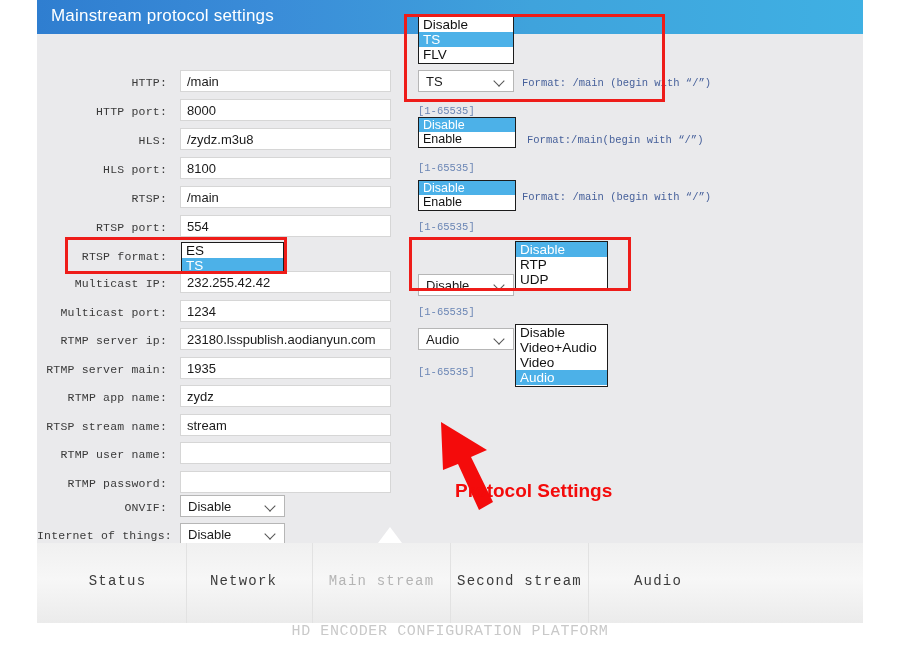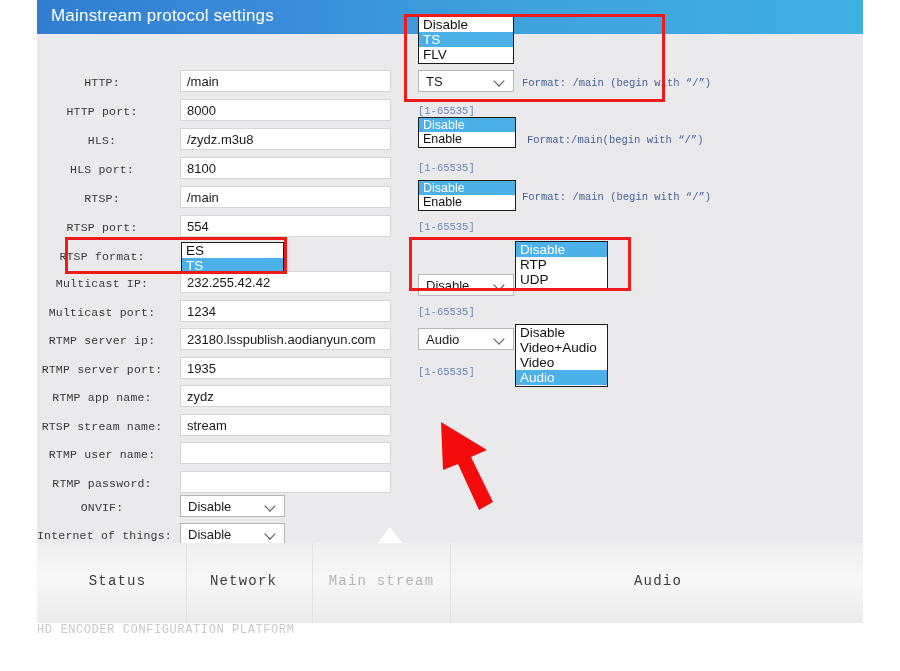--- a/index.html
+++ b/index.html
@@ -40,21 +40,21 @@
     position:absolute;left:341px;top:527px;
     width:0;height:0;
     border-left:12px solid transparent;
     border-right:12px solid transparent;
     border-bottom:16px solid #ffffff;
   }
   
   .row{position:absolute;left:0;height:29px;}
   .lbl{
     position:absolute;left:0;width:130px;top:6px;
-    text-align:center;
+    text-align:right;
     font-family:"Liberation Mono", monospace;
     font-size:11.5px;color:#3a3a3a;letter-spacing:.2px;
     white-space:nowrap;
   }
   .inp{
     position:absolute;left:143px;top:0;width:211px;height:22px;
     background:#ffffff;border:1px solid #d6d6d6;
     box-sizing:border-box;
     font-family:"Liberation Sans", sans-serif;
     font-size:13px;color:#1a1a1a;
@@ -133,23 +133,23 @@
   .navitem:last-child{border-right:none;}
   .navitem span{
     position:absolute;left:0;right:0;top:30px;
     text-align:center;
     font-family:"Liberation Mono", monospace;
     font-size:14px;color:#3c3c3c;letter-spacing:1.2px;
   }
   .navitem.disabled span{color:#b4b4b4;}
   .platform{
     position:absolute;left:0;top:623px;width:826px;
-    text-align:left;
-    font-family:"Liberation Mono", monospace;
-    font-size:12px;color:#c9c9c9;letter-spacing:.6px;
+    text-align:center;
+    font-family:"Liberation Mono", monospace;
+    font-size:15px;color:#c9c9c9;letter-spacing:.6px;
   }
 </style>
 </head>
 <body>
 
 <div id="app">
 
   <div class="titlebar">
     <div class="title">Mainstream protocol settings</div>
   </div>
@@ -196,21 +196,21 @@
     </div>
     <div class="row" style="top:266px">
       <div class="lbl">Multicast port:</div>
       <div class="inp">1234</div>
     </div>
     <div class="row" style="top:294px">
       <div class="lbl">RTMP server ip:</div>
       <div class="inp">23180.lsspublish.aodianyun.com</div>
     </div>
     <div class="row" style="top:323px">
-      <div class="lbl">RTMP server port:</div>
+      <div class="lbl">RTMP server main:</div>
       <div class="inp">1935</div>
     </div>
     <div class="row" style="top:351px">
       <div class="lbl">RTMP app name:</div>
       <div class="inp">zydz</div>
     </div>
     <div class="row" style="top:380px">
       <div class="lbl">RTSP stream name:</div>
       <div class="inp">stream</div>
     </div>
@@ -292,35 +292,39 @@
 
     <div class="range" style="left:381px;top:332px;">[1-65535]</div>
 
     <div class="redbox" style="left:367px;top:-20px;width:261px;height:88px;"></div>
     <div class="redbox" style="left:372px;top:203px;width:222px;height:54px;"></div>
     <div class="redbox" style="left:28px;top:203px;width:222px;height:37px;"></div>
 
     <svg class="arrow" viewBox="0 0 150 115">
       <polygon points="0,0 46,28 30,35 52,80 38,88 17,42 2,48" fill="#f40b0b" transform="translate(6,4)"></polygon>
     </svg>
+    <div class="redlabel" style="left:418px;top:446px;">Protocol Settings</div>
 
   </div>
 
   <div class="notch-up"></div>
 
   <div class="footer">
     <div class="navitem" style="left:12px;width:138px;">
       <span>Status</span>
     </div>
     <div class="navitem" style="left:138px;width:138px;">
       <span>Network</span>
     </div>
     <div class="navitem disabled" style="left:276px;width:138px;">
       <span>Main stream</span>
     </div>
+    <div class="navitem" style="left:414px;width:138px;">
+      <span>Second stream</span>
+    </div>
     <div class="navitem" style="left:552px;width:138px;">
       <span>Audio</span>
     </div>
   </div>
 
   <div class="platform">HD ENCODER CONFIGURATION PLATFORM</div>
 
 </div>
 
 </body></html>

